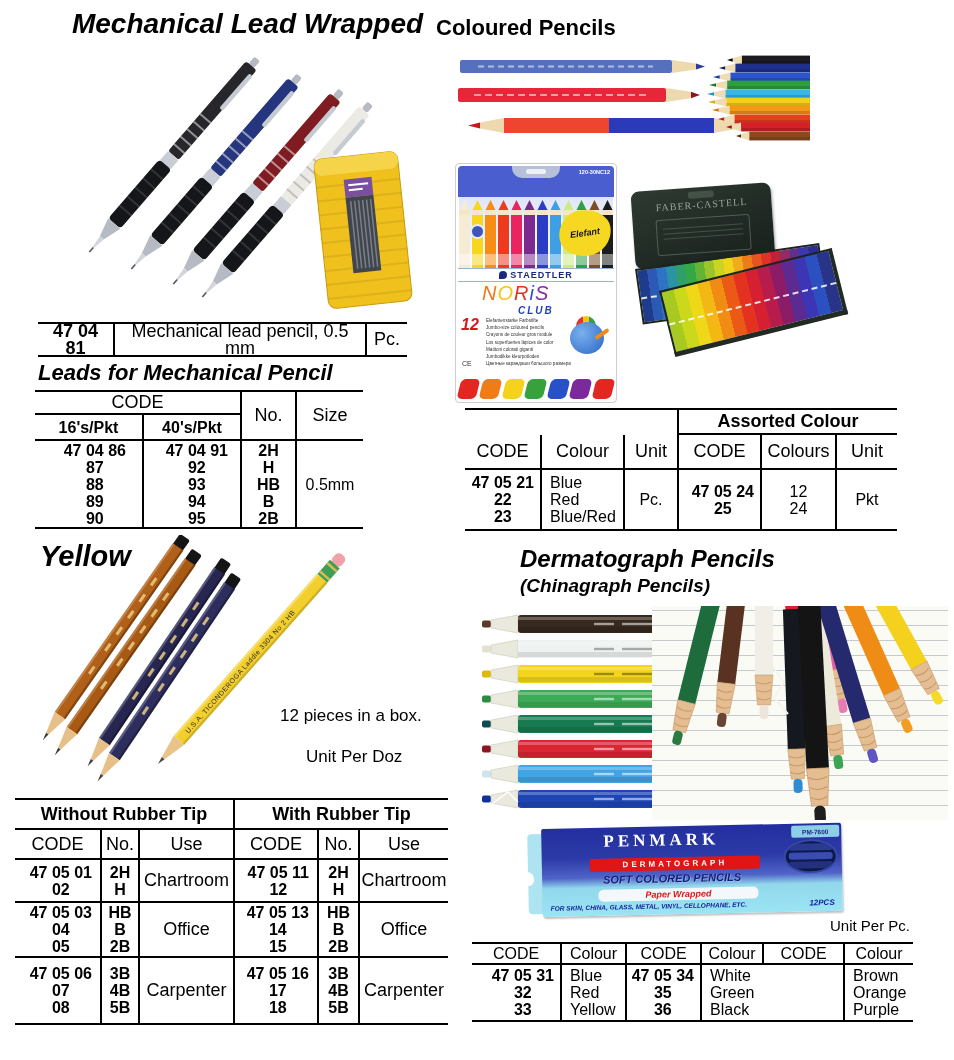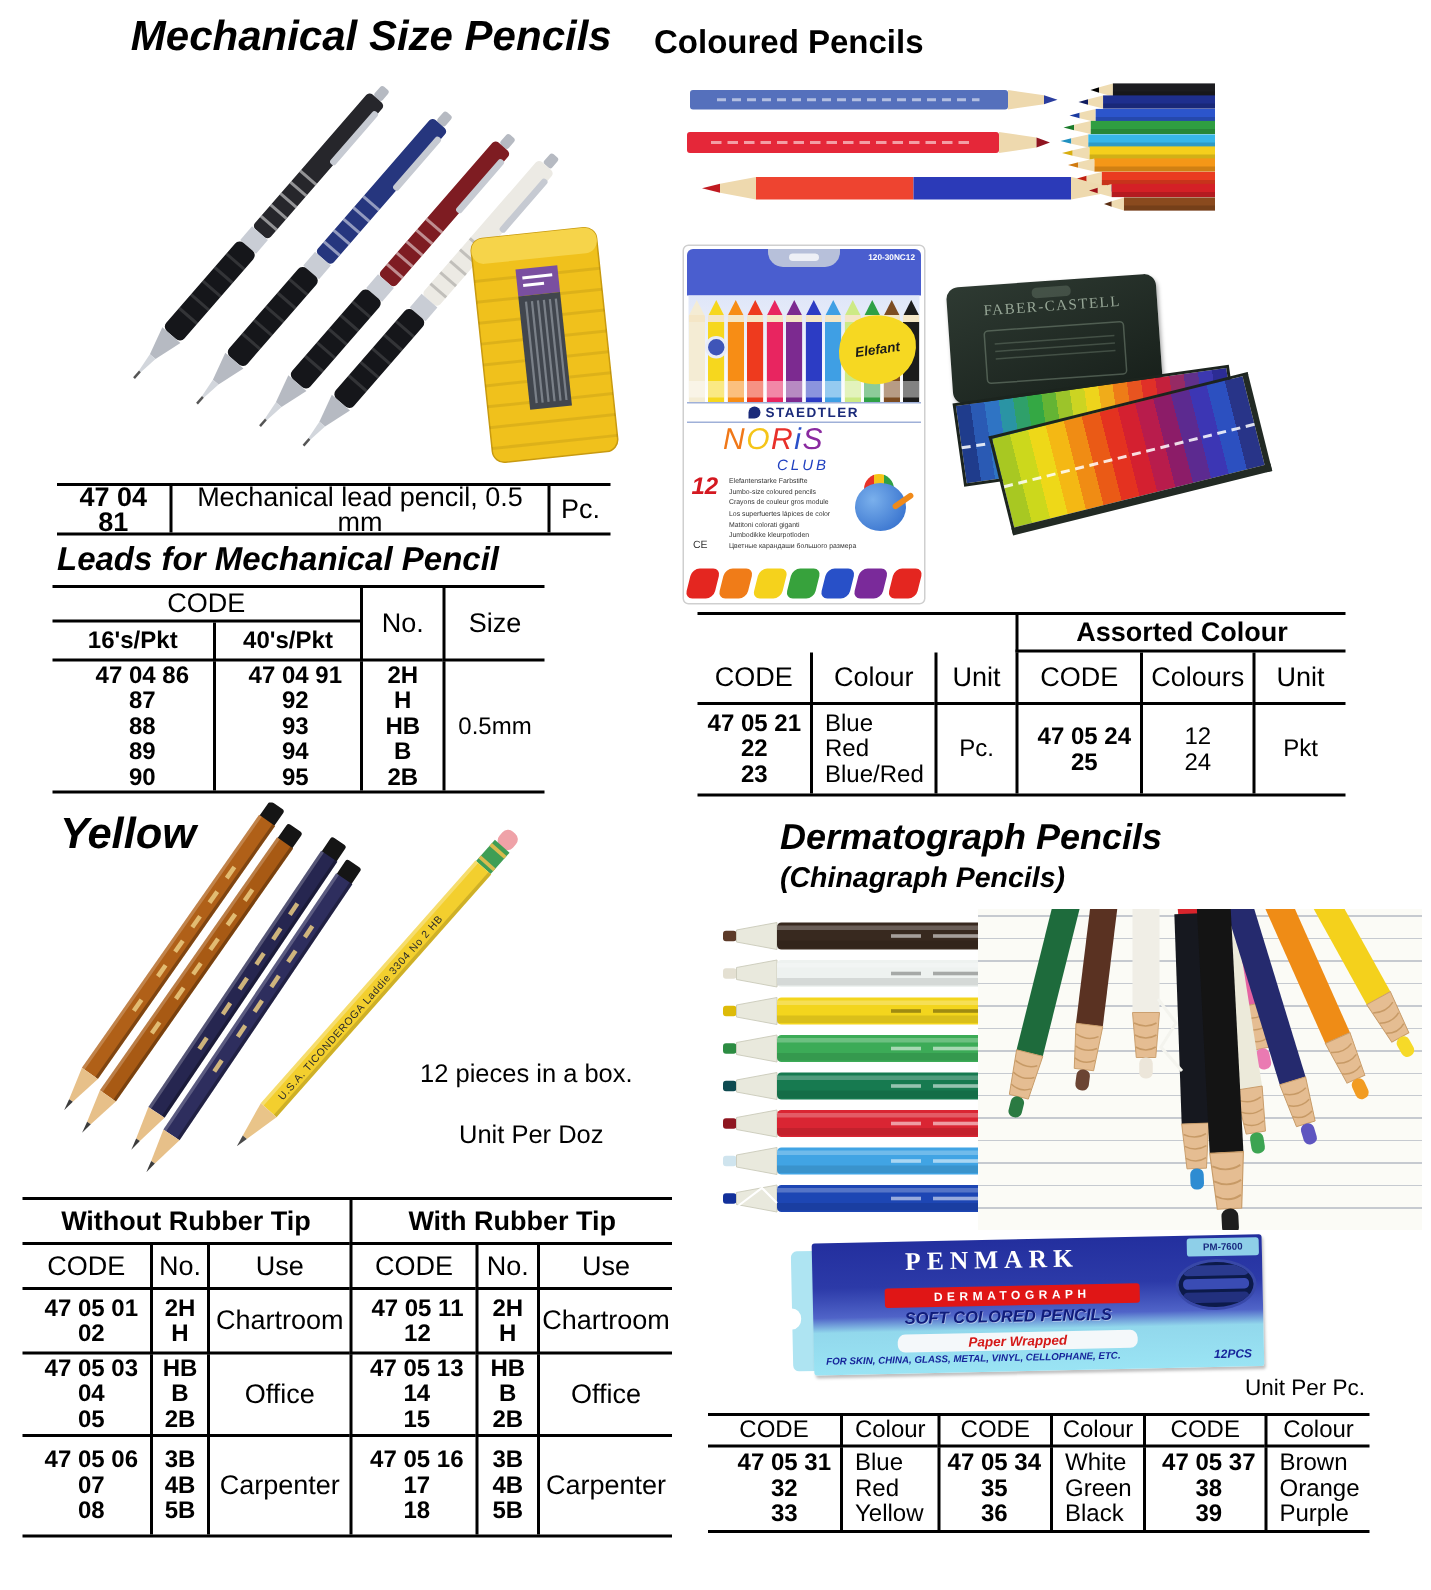--- a/index.html
+++ b/index.html
@@ -35,21 +35,21 @@
   .stp-p:nth-child(10){--pc:#2fa045}.stp-p:nth-child(11){--pc:#7c4c22}.stp-p:nth-child(12){--pc:#1c1c1c}
   .stp-badge{position:absolute;left:14px;top:60px;width:15px;height:15px;border-radius:50%;background:#3f55b8;border:2px solid #e8ecf8}
   .stp-elefant{position:absolute;right:5px;top:46px;width:52px;height:46px;background:#f6d822;border-radius:45% 55% 50% 50%/55% 45% 55% 45%;display:flex;align-items:center;justify-content:center;transform:rotate(-8deg)}
   .stp-elefant span{font-style:italic;font-weight:700;font-size:9px;color:#1a1a1a}
   .stp-band{position:absolute;left:2px;right:2px;top:104px;height:14px;background:#fff;border-top:1px solid #9fb0d8;border-bottom:1px solid #9fb0d8;display:flex;align-items:center;justify-content:center;gap:3px}
   .stp-band i{width:8px;height:8px;border-radius:50% 50% 50% 0;background:#1a2a7a;display:inline-block}
   .stp-band span{font-size:9px;font-weight:700;color:#1a2a7a;letter-spacing:1px;font-style:normal}
   .noris{position:absolute;left:26px;top:118px;font-size:20px;font-weight:400;font-style:italic;letter-spacing:1px}
   .noris span:nth-child(1){color:#f07818}.noris span:nth-child(2){color:#f5c518}.noris span:nth-child(3){color:#e8302a}
   .noris span:nth-child(4){color:#2a50c8}.noris span:nth-child(5){color:#8a2aa0}
-  .stp-club{position:absolute;left:62px;top:141px;font-size:10px;font-weight:400;font-style:italic;letter-spacing:2px;color:#2040c0}
+  .stp-club{position:absolute;left:62px;top:141px;font-size:10px;font-weight:700;font-style:italic;letter-spacing:2px;color:#2040c0}
   .stp-12{position:absolute;left:5px;top:152px;font-size:16px;font-weight:700;font-style:italic;color:#d41820}
   .stp-desc{position:absolute;left:30px;top:153px;width:86px}
   .stp-desc div{font-size:4.6px;line-height:7.2px;color:#333;white-space:nowrap;overflow:hidden}
   .stp-ce{position:absolute;left:6px;top:196px;font-size:7px;color:#333}
   .stp-eleph{position:absolute;right:6px;top:150px;width:44px;height:44px}
   .stp-eleph .body{position:absolute;left:4px;top:8px;width:34px;height:32px;border-radius:50%;background:radial-gradient(circle at 35% 35%,#7ab0ec,#2a66c8)}
   .stp-eleph .cap{position:absolute;left:10px;top:2px;width:20px;height:10px;border-radius:10px 10px 0 0;background:linear-gradient(90deg,#e83228 0 33%,#f5c518 0 66%,#2fa045 0)}
   .stp-eleph .brush{position:absolute;right:0;top:18px;width:16px;height:4px;background:#f08a1a;border-radius:2px;transform:rotate(-35deg)}
   .stp-scrib{position:absolute;left:3px;right:3px;bottom:3px;height:20px;display:flex;gap:3px}
   .stp-scrib span{flex:1;border-radius:5px;transform:skewX(-14deg)}
@@ -90,21 +90,21 @@
   
   #dermphoto{position:absolute;left:652px;top:606px;width:296px;height:214px;overflow:hidden;background:
     repeating-linear-gradient(0deg,#fbfbf6 0 14px,#c6cad0 14px 15px),
     repeating-linear-gradient(90deg,rgba(251,251,246,0) 0 14px,#c6cad0 14px 15px)}
 </style>
 </head>
 <body>
 
 <div id="page">
 
-  <div class="h" style="left:55px;top:8px;width:385px;text-align:center;font-size:28px">Mechanical Size Pencils</div>
+  <div class="h" style="left:55px;top:8px;width:385px;text-align:center;font-size:28px">Mechanical Lead Wrapped</div>
 
   <div class="abs" style="left:55px;top:45px;width:370px;height:265px">
     <svg width="370" height="265" viewBox="0 0 370 265">
       <defs>
         <g id="mp">
           <rect x="-3.5" y="-130" width="7" height="9" rx="2" fill="#b6bac2"></rect>
           <rect x="-7" y="-121" width="14" height="119" rx="3" fill="var(--bc)"></rect>
           <rect x="3.5" y="-114" width="4.5" height="46" rx="2" fill="#c6cad2"></rect>
           <rect x="-7" y="-52" width="14" height="2" fill="var(--ring,rgba(255,255,255,.5))"></rect>
           <rect x="-7" y="-42" width="14" height="2" fill="var(--ring,rgba(255,255,255,.5))"></rect>
@@ -518,21 +518,18 @@
 33</div>
     <div class="cell al pl8 bl" style="grid-column:2;grid-row:2">Blue
 Red
 Yellow</div>
     <div class="cell b ar pr6 bl" style="grid-column:3;grid-row:2">47 05 34
 35
 36</div>
     <div class="cell al pl8 bl" style="grid-column:4;grid-row:2">White
 Green
 Black</div>
-    <div class="cell b ar pr6 bl" style="grid-column:5;grid-row:2">47 05 37
-38
-39</div>
     <div class="cell al pl8 bl" style="grid-column:6;grid-row:2">Brown
 Orange
 Purple</div>
   </div>
 
 </div>
 
 </body></html>

